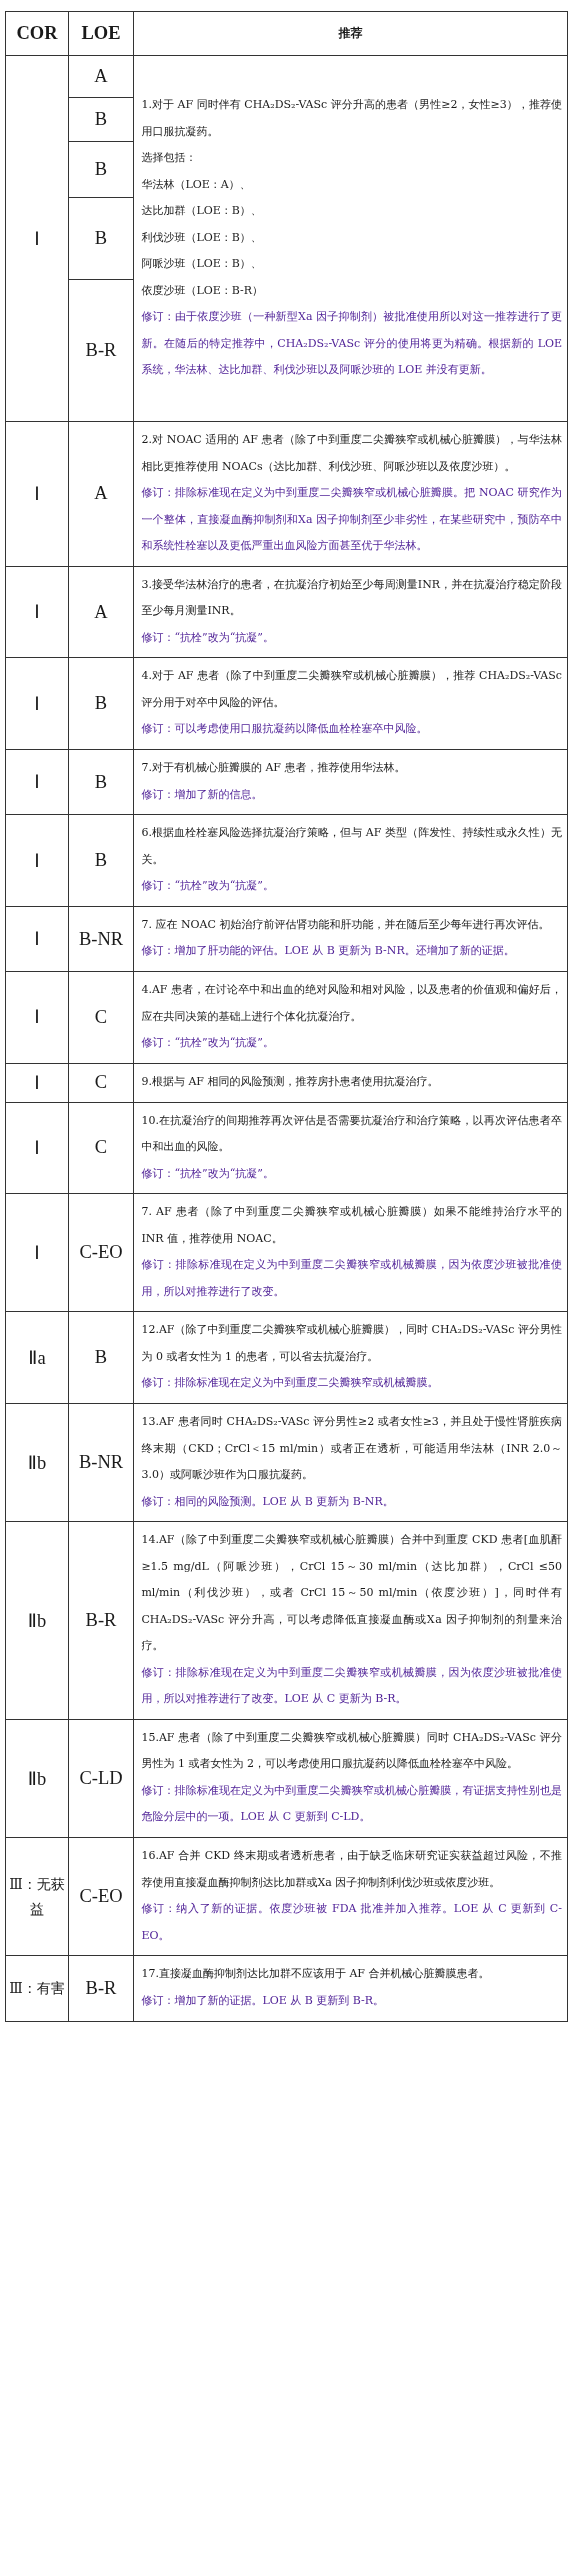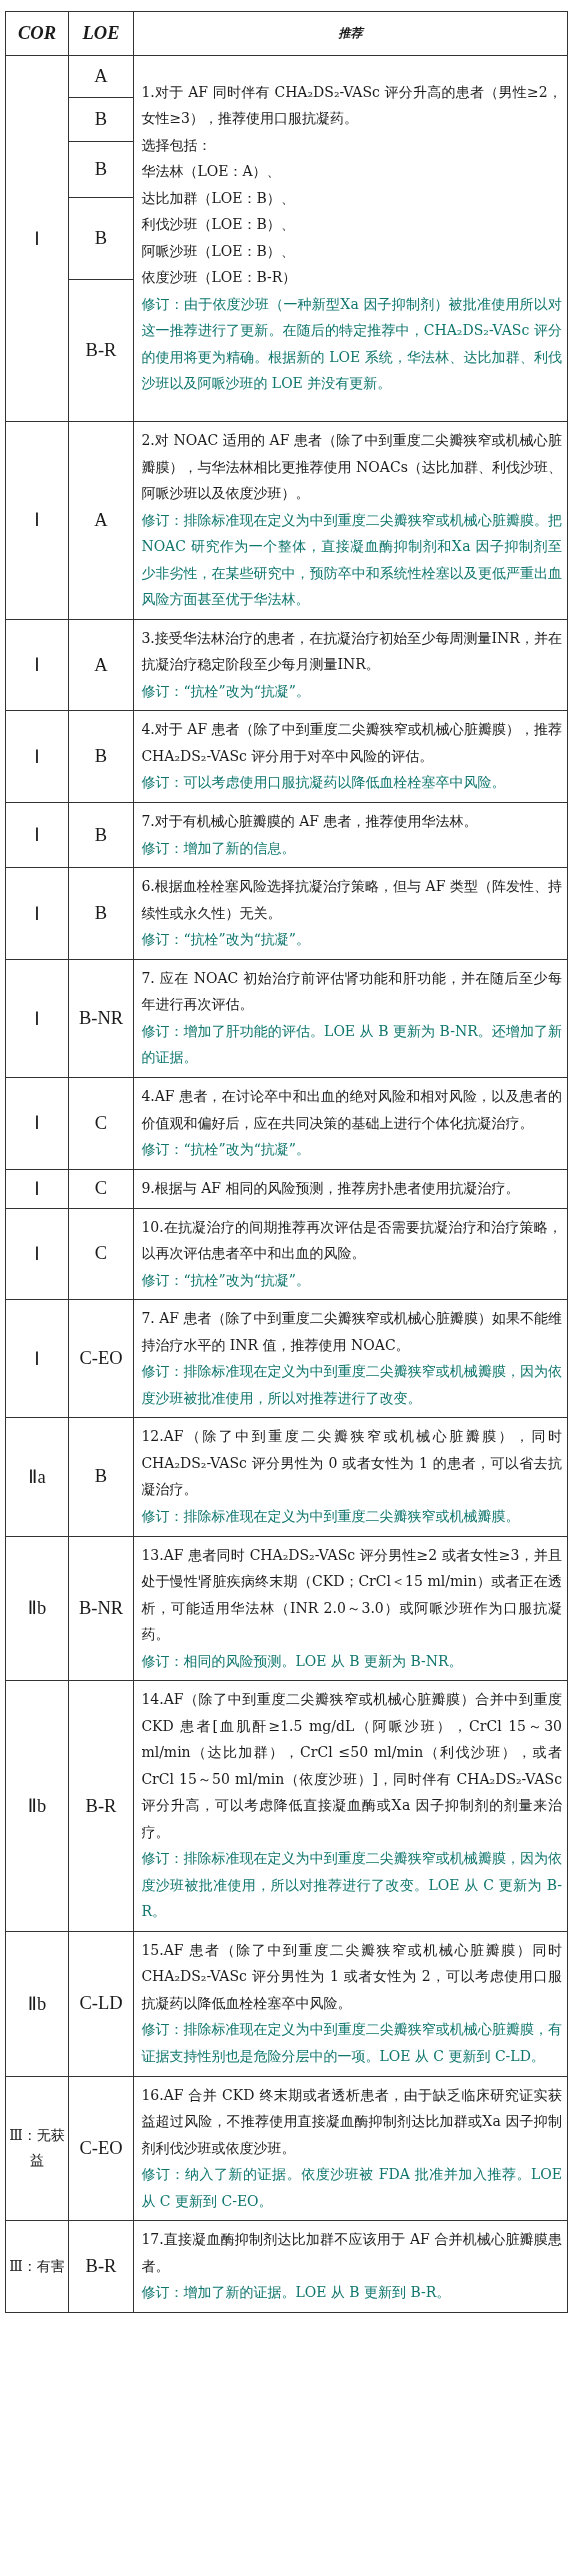--- a/index.html
+++ b/index.html
@@ -3,27 +3,27 @@
 <meta charset="utf-8">
 <style>
   html, body { margin: 0; padding: 0; background: #ffffff; }
   body { width: 573px; font-family: "DejaVu Serif", "Liberation Serif", serif; color: #1a1a1a; }
   .wrap { padding: 11px 5px 12.3px 5px; }
   table.rec { width: 563px; border-collapse: collapse; table-layout: fixed; }
   table.rec th, table.rec td { border: 0.9px solid #333333; }
   col.c-cor { width: 63px; }
   col.c-loe { width: 65px; }
   col.c-rec { width: auto; }
-  th { font-family: "Liberation Serif", serif; font-weight: bold; font-size: 18.5px; height: 41px; text-align: center; vertical-align: middle; font-style: italic; }
+  th { font-family: "Liberation Serif", serif; font-weight: bold; font-size: 18.5px; height: 41px; text-align: center; vertical-align: middle; }
   th.rec-h { font-family: "DejaVu Sans", sans-serif; font-size: 12px; }
   td.cor, td.loe { text-align: center; vertical-align: middle; font-family: "Liberation Serif", serif; font-size: 18.5px; padding: 0 2.5px; }
   td.cor.cjk { font-family: "DejaVu Serif", serif; font-size: 14px; line-height: 25px; }
-  td.rec { vertical-align: middle; padding: 5px 5px 6.2px 7.4px; font-size: 14px; line-height: 26.5px; text-align: justify; }
+  td.rec { vertical-align: middle; padding: 5px 5px 6.2px 7.4px; font-size: 11px; line-height: 26.5px; text-align: justify; }
   .main-text { color: #1a1a1a; }
-  .rev { color: #0f766e; }
+  .rev { color: #4c1d95; }
   .line { display: block; }
   td.loe-sub { text-align: center; vertical-align: middle; font-family: "Liberation Serif", serif; font-size: 18.5px; }
   tr.sub-a td.loe-sub { height: 39px; }
   tr.sub-b1 td.loe-sub { height: 41px; }
   tr.sub-b2 td.loe-sub { height: 53px; }
   tr.sub-b3 td.loe-sub { height: 79px; }
   tr.sub-br td.loe-sub { height: 139px; }
 </style>
 </head>
 <body>

